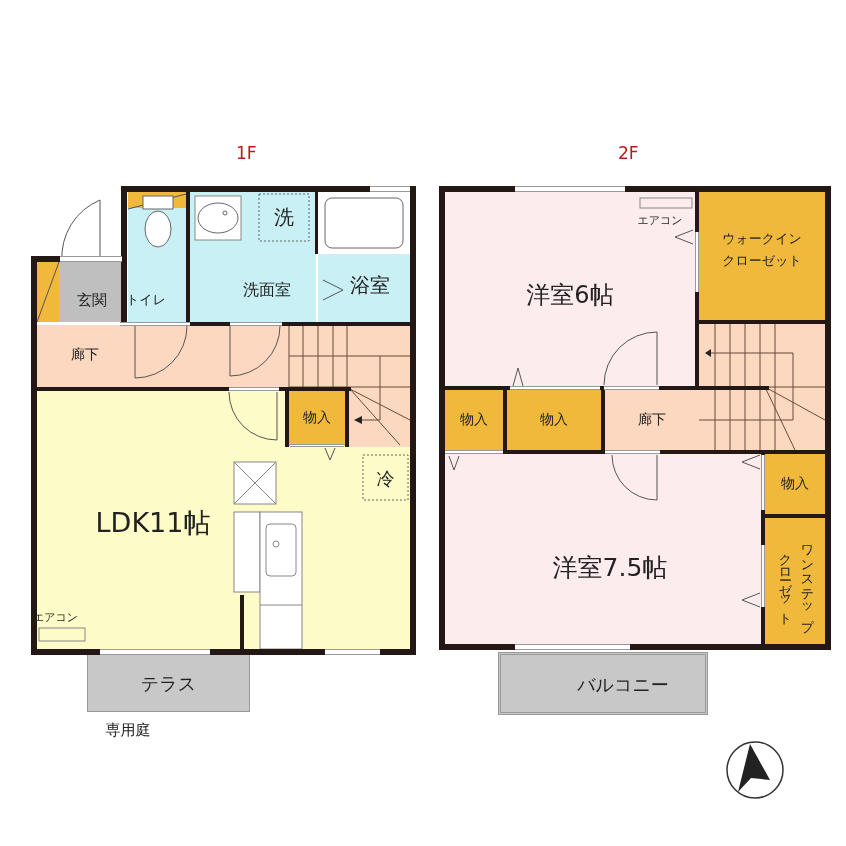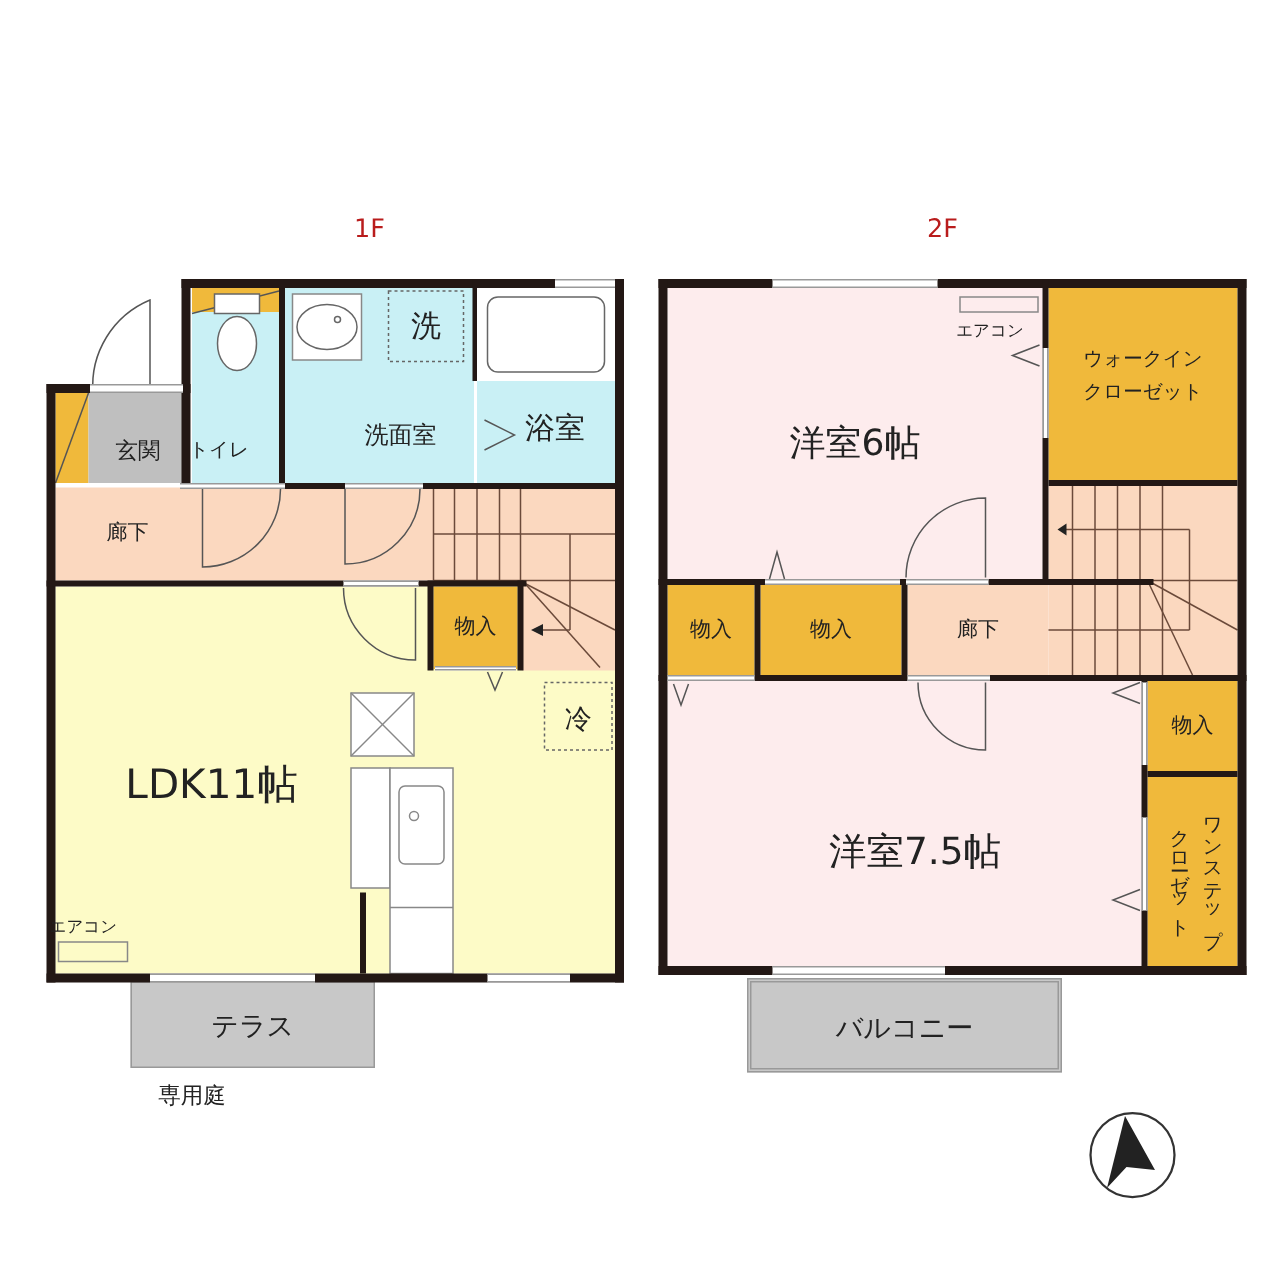--- a/index.html
+++ b/index.html
@@ -110,21 +110,21 @@
   <div class="win" style="left:325px;top:649px;width:55px;height:6px;"></div>
 
   <div class="lbl" style="left:59px;top:262px;width:66px;height:76px;font-size:15px;">玄関</div>
   <div class="lbl" style="left:128px;top:285px;width:36px;height:30px;font-size:13px;">トイレ</div>
   <div class="lbl" style="left:204px;top:275px;width:126px;height:30px;font-size:16px;">洗面室</div>
   <div class="lbl" style="left:259px;top:200px;width:50px;height:35px;font-size:20px;">洗</div>
   <div class="lbl" style="left:330px;top:270px;width:80px;height:30px;font-size:20px;">浴室</div>
   <div class="lbl" style="left:55px;top:340px;width:60px;height:30px;font-size:14px;">廊下</div>
   <div class="lbl" style="left:289px;top:391px;width:56px;height:53px;font-size:14px;">物入</div>
   <div class="lbl" style="left:363px;top:460px;width:45px;height:38px;font-size:18px;">冷</div>
-  <div class="lbl" style="left:56px;top:500px;width:170px;height:46px;font-size:27px;">LDK11帖</div>
+  <div class="lbl" style="left:68px;top:500px;width:170px;height:46px;font-size:27px;">LDK11帖</div>
   <div class="lbl" style="left:33px;top:608px;width:70px;height:18px;font-size:11px;justify-content:flex-start;">エアコン</div>
   <div class="lbl" style="left:87px;top:664px;width:163px;height:40px;font-size:18px;">テラス</div>
   <div class="lbl" style="left:88px;top:718px;width:80px;height:24px;font-size:15px;">専用庭</div>
 </div>
 
 <div>
   <div class="floor-title" style="left:618px;top:143px;">2F</div>
 
   <div class="room" style="left:445px;top:192px;width:250px;height:194px;background:#fdeced;"></div>
   <div class="room" style="left:699px;top:192px;width:126px;height:128px;background:#f0b93b;"></div>
@@ -191,19 +191,19 @@
   <div class="lbl" style="left:625px;top:211px;width:70px;height:18px;font-size:11px;">エアコン</div>
   <div class="lbl" style="left:699px;top:228px;width:126px;height:22px;font-size:13px;">ウォークイン</div>
   <div class="lbl" style="left:699px;top:250px;width:126px;height:22px;font-size:13px;">クローゼット</div>
   <div class="lbl" style="left:445px;top:390px;width:58px;height:60px;font-size:14px;">物入</div>
   <div class="lbl" style="left:507px;top:390px;width:94px;height:60px;font-size:14px;">物入</div>
   <div class="lbl" style="left:605px;top:390px;width:94px;height:60px;font-size:14px;">廊下</div>
   <div class="lbl" style="left:765px;top:454px;width:60px;height:60px;font-size:14px;">物入</div>
   <div class="lbl" style="left:510px;top:545px;width:200px;height:44px;font-size:25px;">洋室7.5帖</div>
   <div class="lbl" style="left:797px;top:518px;width:20px;height:126px;font-size:13px;writing-mode:vertical-rl;">ワンステップ</div>
   <div class="lbl" style="left:775px;top:518px;width:20px;height:126px;font-size:13px;writing-mode:vertical-rl;">クローゼット</div>
-  <div class="lbl" style="left:498px;top:660px;width:210px;height:50px;font-size:18px;">バルコニー</div>
+  <div class="lbl" style="left:498px;top:660px;width:210px;height:50px;font-size:18px;padding-left:20px;">バルコニー</div>
 </div>
 
 <svg width="60" height="60" style="left:725px;top:740px;">
   <circle cx="30" cy="30" r="28" fill="#fff" stroke="#333" stroke-width="1.5"></circle>
   <polygon points="25,4 13,52 26,38 45,40" fill="#222"></polygon>
 </svg>
 
 </body></html>

